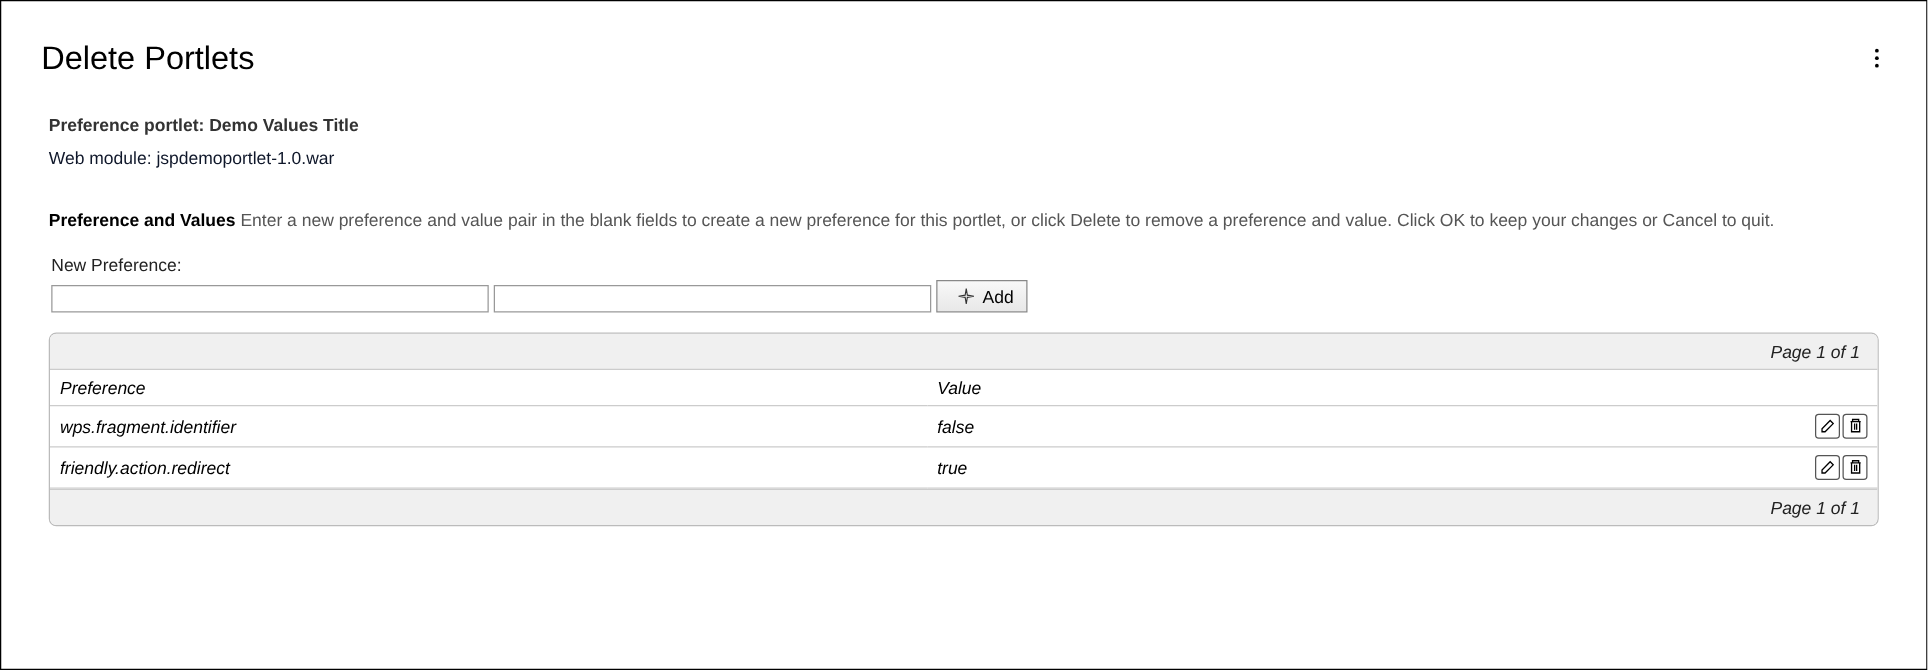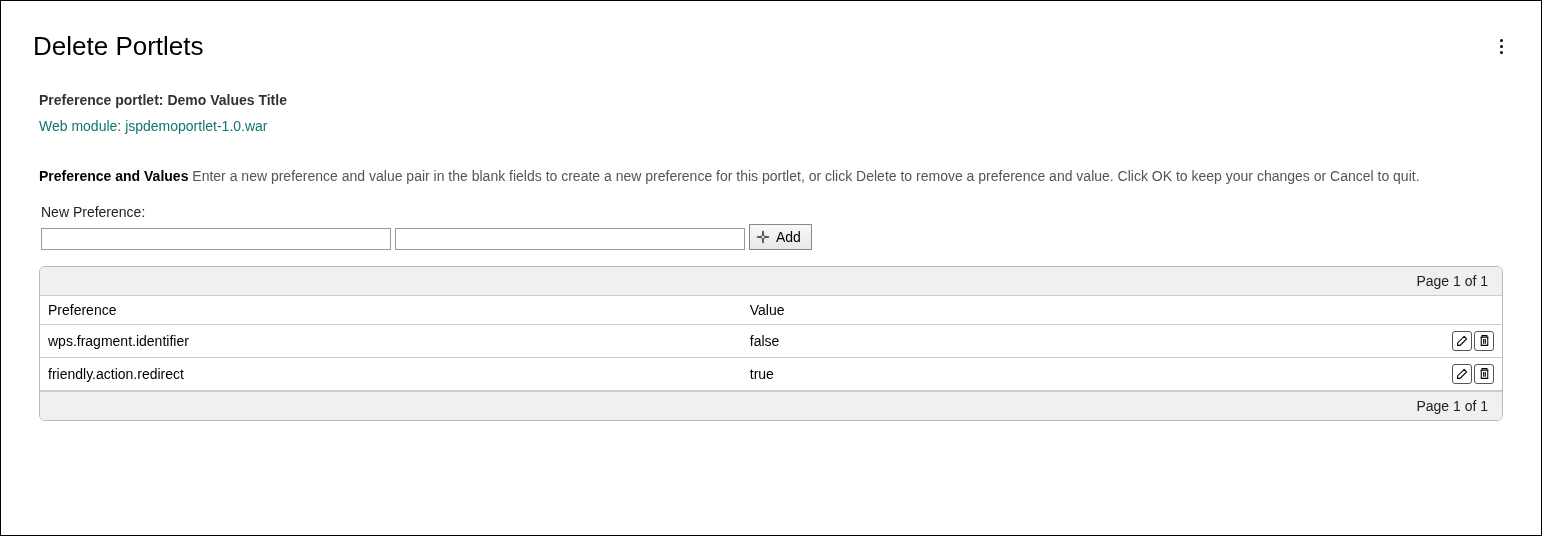--- a/index.html
+++ b/index.html
@@ -41,21 +41,21 @@
     padding-right: 6px;
   }
   .subhead {
     font-size: 14px;
     font-weight: 700;
     color: #333;
     margin-bottom: 10px;
   }
   .module-line {
     font-size: 14px;
-    color: #0f766e;
+    color: #0f172a;
     margin-bottom: 32px;
   }
   .desc {
     font-size: 14px;
     line-height: 1.55;
     margin-bottom: 16px;
   }
   .desc b { font-weight: 700; color:#000; }
   .desc span { color:#555; }
   .form-row {
@@ -79,30 +79,31 @@
     font-size: 13px;
     padding: 0 4px;
   }
   .add-btn {
     display:flex;
     align-items:center;
     gap:6px;
     height: 26px;
     border: 1px solid #888;
     background: linear-gradient(#f8f8f8,#e8e8e8);
-    padding: 0 10px 0 6px;
+    padding: 0 10px 0 16px;
     font-size: 14px;
     cursor: pointer;
     justify-content: flex-end;
   }
   .add-btn svg { width:14px; height:14px; }
   .table-wrap {
     border: 1px solid #bbb;
     border-radius: 6px;
     overflow: hidden;
+    font-style: italic;
   }
   .pager {
     background: #f0f0f0;
     text-align: right;
     padding: 6px 14px;
     font-size: 14px;
     color:#222;
     border-bottom: 1px solid #ccc;
   }
   .pager.bottom { border-bottom: none; border-top:1px solid #ccc; }

